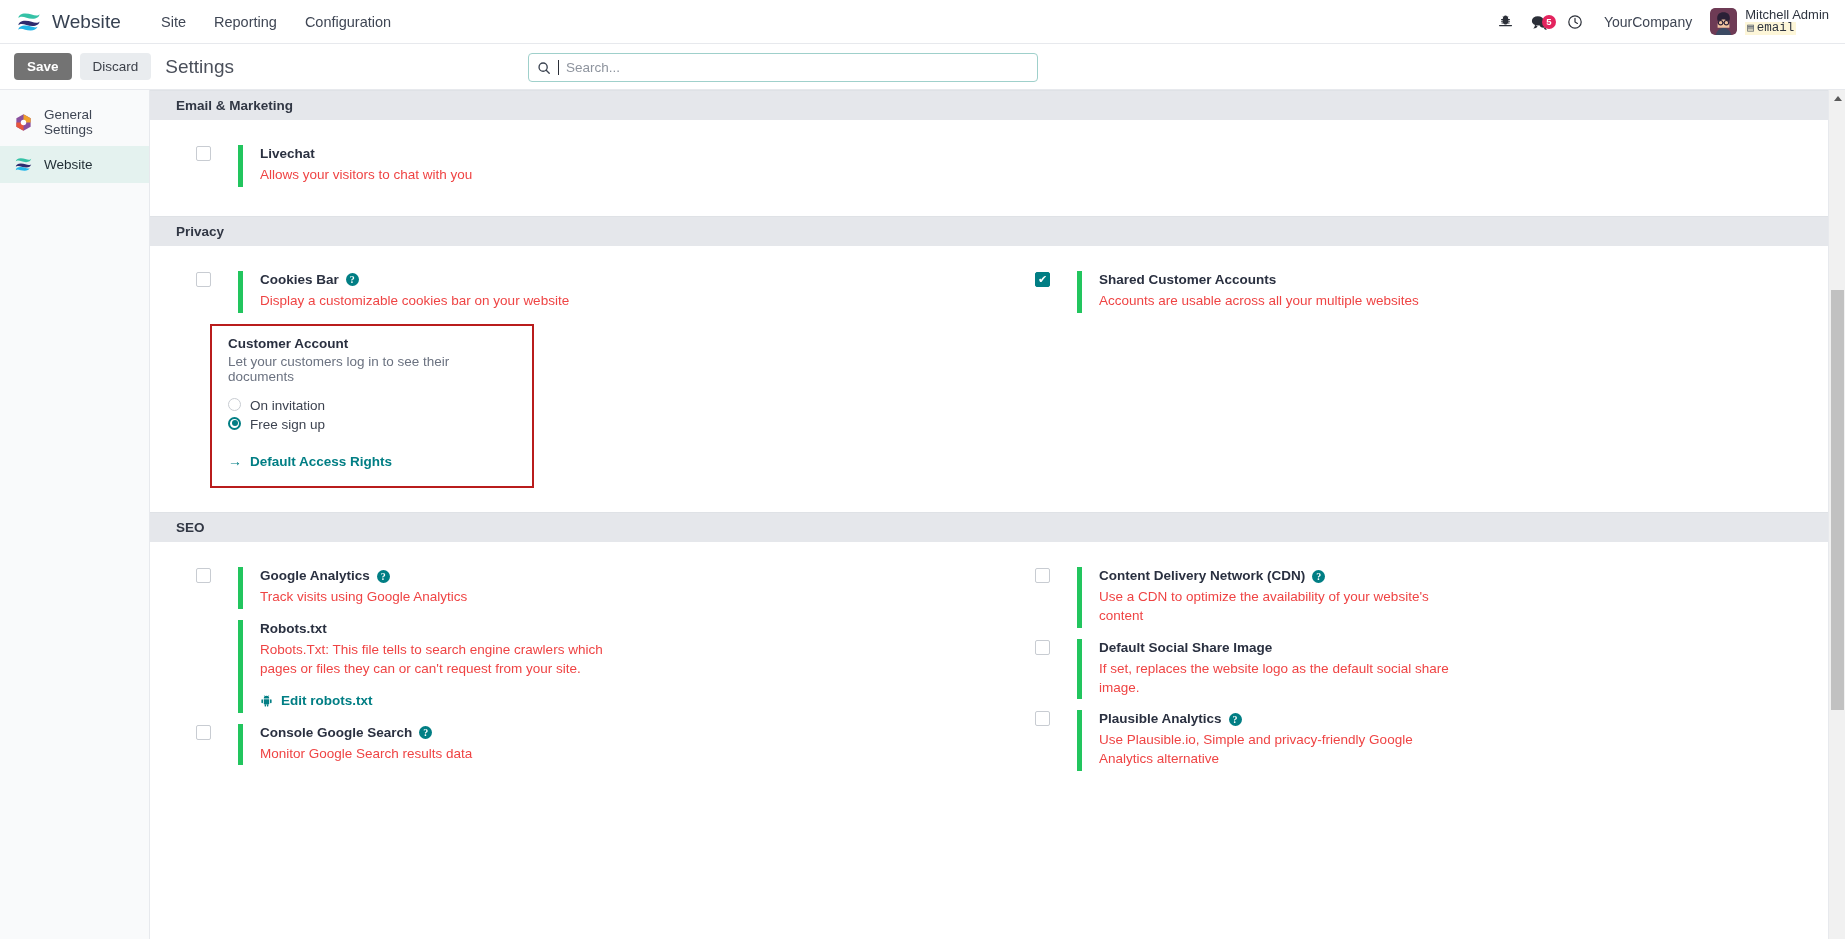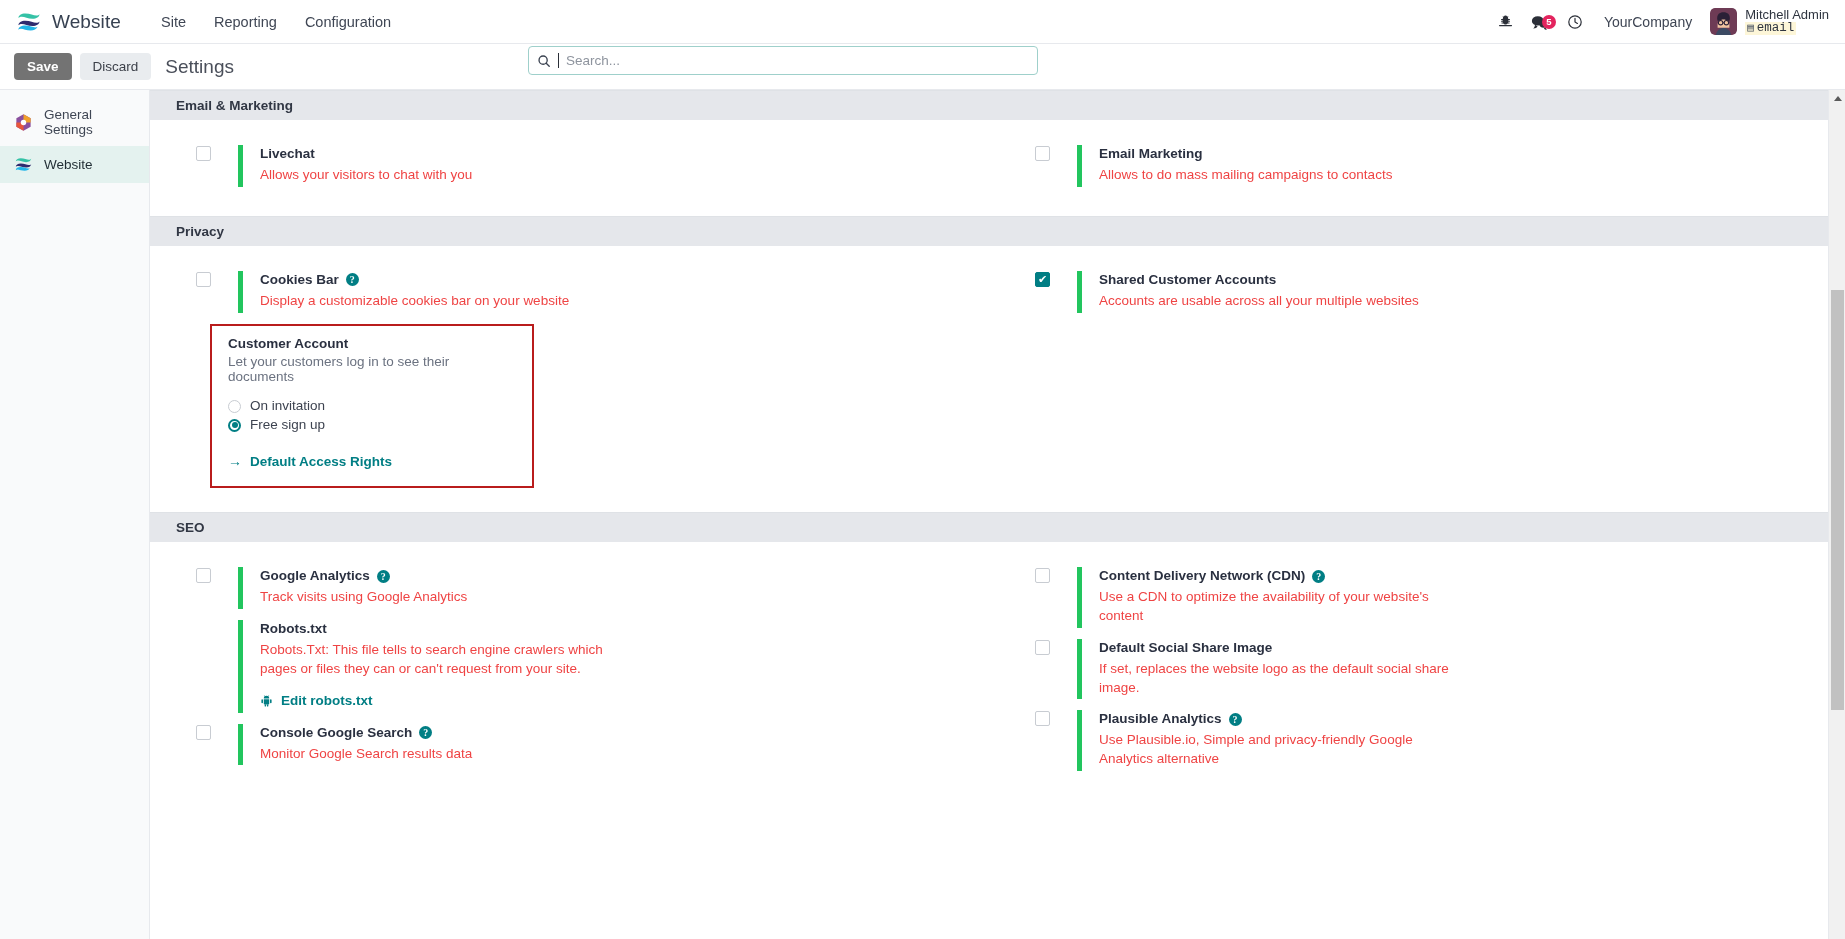--- a/index.html
+++ b/index.html
@@ -79,21 +79,21 @@
     font-size: 13.5px; font-weight: 500;
     padding: 6px 13px; border-radius: 4px; border: none;
     cursor: pointer; font-family: inherit;
   }
   .btn-save { background: #737373; color: #ffffff; margin-right: 8px; font-weight: bold; }
   .btn-discard { background: #e9ecef; color: #3c4049; }
   .cp-title {
     font-size: 19px; color: #4a4f5a; margin-left: 14px; font-weight: 400;
   }
   .searchbar-wrap {
-    position: absolute; left: 528px; top: 2px;
+    position: absolute; left: 528px; top: 9px;
     width: 510px; height: 29px;
   }
   .searchbar {
     width: 100%; height: 100%;
     border: 1px solid #9fd0cb; border-radius: 4px;
     background: #ffffff; display: flex; align-items: center;
     padding: 0 8px; gap: 7px;
   }
   .search-glyph { color: #3b4351; display: flex; align-items: center; }
   .search-caret {
@@ -178,21 +178,21 @@
   .highlight-box {
     border: 2px solid #b91c1c;
     margin: 10px 0 6px 14px;
     padding: 10px 14px 16px 16px;
     width: 324px;
   }
   .ha-title { font-size: 13.5px; font-weight: 700; color: #2a3040; }
   .ha-desc { font-size: 13.5px; color: #6b7280; margin-top: 3px; }
   .radio-list { margin-top: 14px; }
   .radio-row {
-    display: flex; align-items: flex-end; gap: 9px;
+    display: flex; align-items: flex-start; gap: 9px;
     margin: 4px 0; cursor: pointer;
   }
   .radio {
     width: 13px; height: 13px; border-radius: 50%;
     border: 1px solid #c8ccd2; background: #fff; flex: 0 0 auto;
     display: flex; align-items: center; justify-content: center;
   }
   .radio.selected { border: 2px solid #017e84; }
   .radio-dot {
     width: 6px; height: 6px; border-radius: 50%; background: #017e84;
@@ -340,33 +340,20 @@
               <div class="checkbox"></div>
             </div>
             <div class="setting-txt">
               <div class="setting-label">
                 <span>Livechat</span>
               </div>
               <div class="setting-desc">Allows your visitors to chat with you</div>
             </div>
           </div>
         </div>
-        <div class="setting-col">
-          <div class="setting-row">
-            <div class="cb-cell">
-              <div class="checkbox"></div>
-            </div>
-            <div class="setting-txt">
-              <div class="setting-label">
-                <span>Email Marketing</span>
-              </div>
-              <div class="setting-desc">Allows to do mass mailing campaigns to contacts</div>
-            </div>
-          </div>
-        </div>
       </div>
 
       <div class="section-header">Privacy</div>
       <div class="section-body">
         <div class="setting-col">
           <div class="setting-row">
             <div class="cb-cell">
               <div class="checkbox"></div>
             </div>
             <div class="setting-txt">

